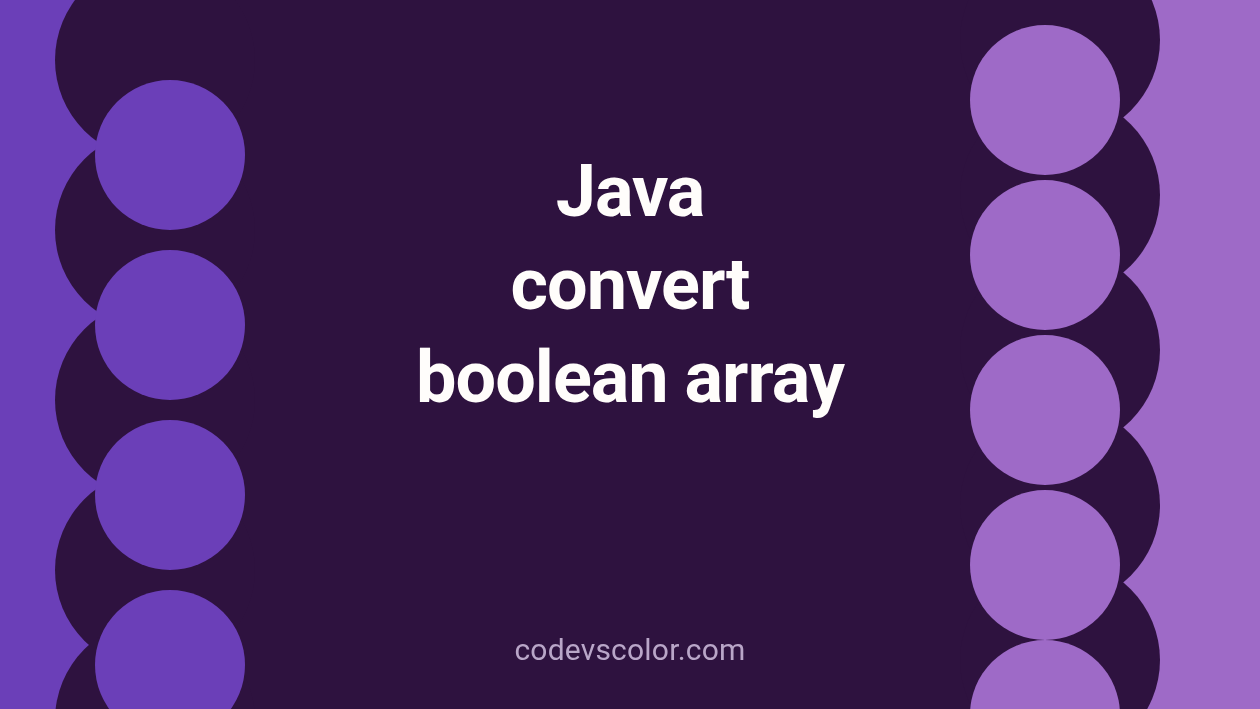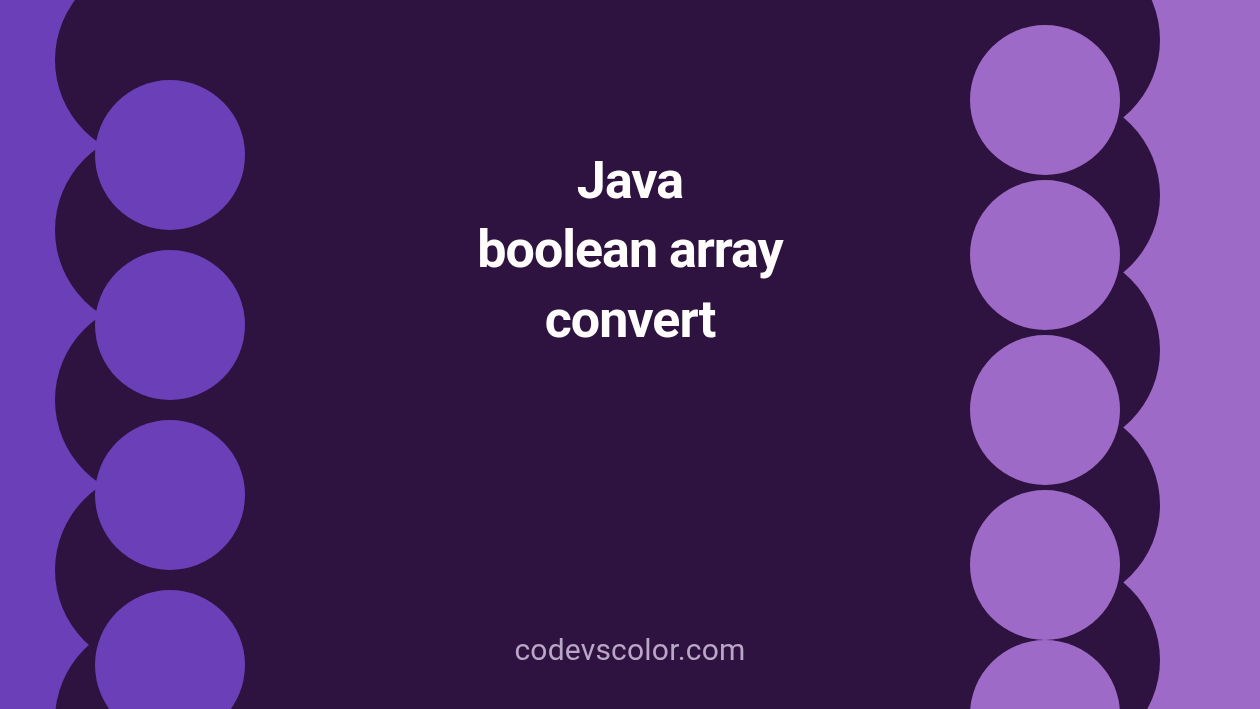--- a/index.html
+++ b/index.html
@@ -84,21 +84,21 @@
     left: 0; right: 0;
     display: flex;
     flex-direction: column;
     align-items: center;
     justify-content: center;
     gap: 8px;
   }
   .title-line {
     color: #fffdfb;
     font-weight: 700;
-    font-size: 52px;
+    font-size: 72px;
     line-height: 1.18;
     letter-spacing: -1px;
     text-align: right;
     white-space: nowrap;
   }
   .attribution {
     position: absolute;
     z-index: 10;
     bottom: 42px;
     left: 50%;
@@ -133,18 +133,18 @@
   <div class="cut cut-left cl3"></div>
   <div class="cut cut-left cl4"></div>
   <div class="cut cut-right cr1"></div>
   <div class="cut cut-right cr2"></div>
   <div class="cut cut-right cr3"></div>
   <div class="cut cut-right cr4"></div>
   <div class="cut cut-right cr5"></div>
 
   <div class="title-wrap">
     <div class="title-line">Java</div>
+    <div class="title-line">convert</div>
     <div class="title-line">boolean array</div>
-    <div class="title-line">convert</div>
   </div>
 
   <div class="attribution">codevscolor.com</div>
 </div>
 
 </body></html>

